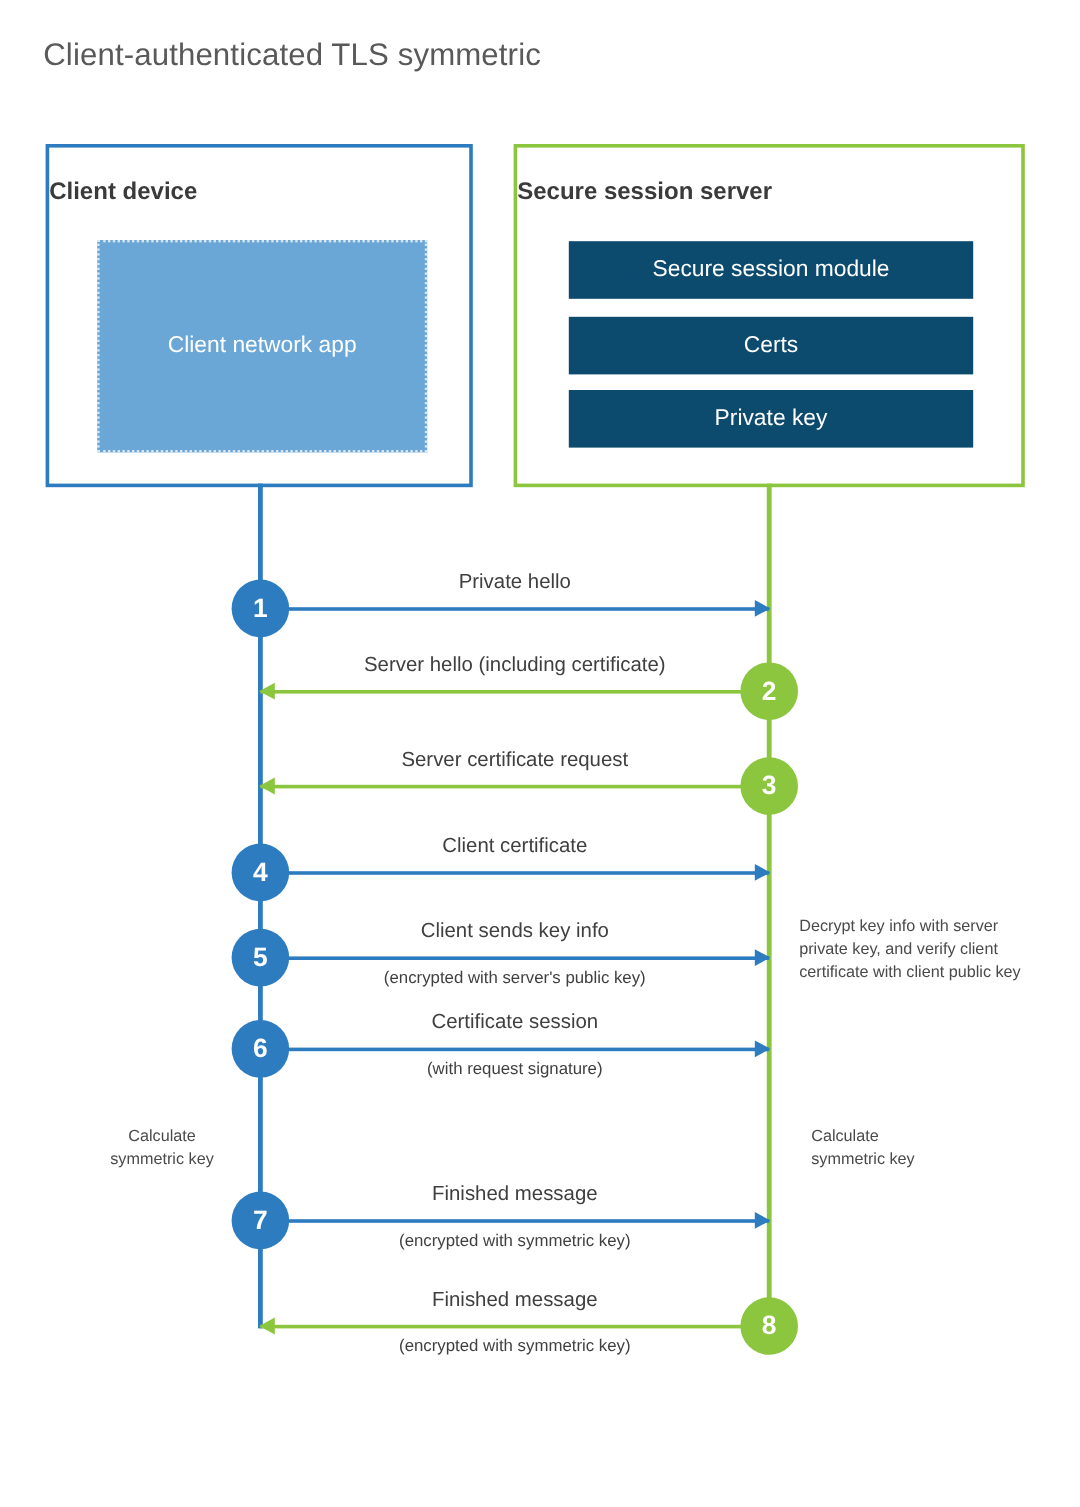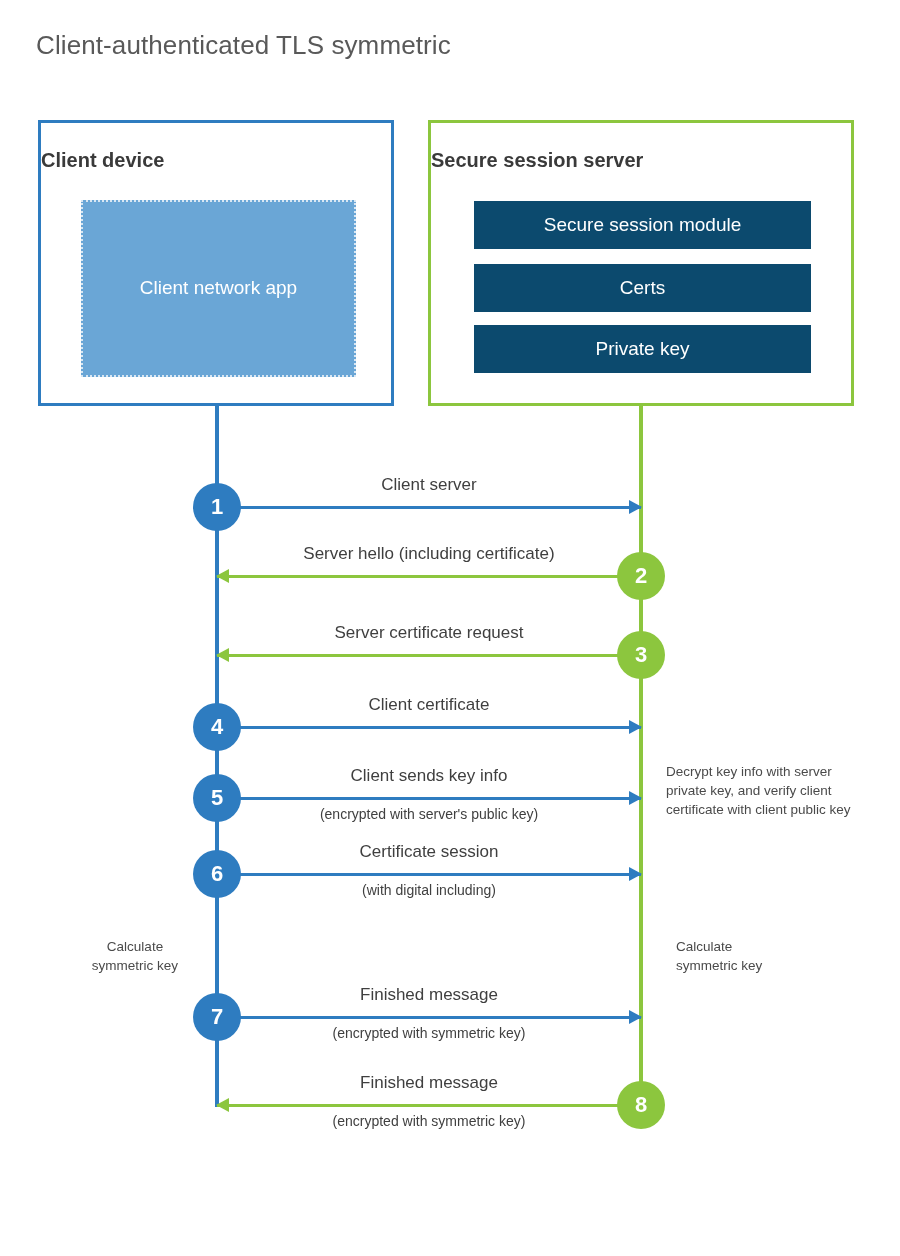--- a/index.html
+++ b/index.html
@@ -239,21 +239,21 @@
   <div class="server-module" id="server-module-1">Certs</div>
 </div>
 
 <div class="lifeline" id="client-lifeline"></div>
 <div class="lifeline" id="server-lifeline"></div>
 
 <div id="messages-layer">
     <div class="message" style="top: 507px;">
       <div class="msg-line blue"></div>
       <div class="arrow-head to-right"></div>
-      <div class="msg-label">Client server</div>
+      <div class="msg-label">Private hello</div>
       <div class="step-circle on-client">1</div>
     </div>
     <div class="message" style="top: 576px;">
       <div class="msg-line green"></div>
       <div class="arrow-head to-left "></div>
       <div class="msg-label">Server hello (including certificate)</div>
       <div class="step-circle on-server">2</div>
     </div>
     <div class="message" style="top: 655px;">
       <div class="msg-line green"></div>
@@ -271,21 +271,21 @@
       <div class="msg-line blue"></div>
       <div class="arrow-head to-right"></div>
       <div class="msg-label">Client sends key info</div>
       <div class="msg-sublabel">(encrypted with server's public key)</div>
       <div class="step-circle on-client">5</div>
     </div>
     <div class="message" style="top: 874px;">
       <div class="msg-line blue"></div>
       <div class="arrow-head to-right"></div>
       <div class="msg-label">Certificate session</div>
-      <div class="msg-sublabel">(with digital including)</div>
+      <div class="msg-sublabel">(with request signature)</div>
       <div class="step-circle on-client">6</div>
     </div>
     <div class="message" style="top: 1017px;">
       <div class="msg-line blue"></div>
       <div class="arrow-head to-right"></div>
       <div class="msg-label">Finished message</div>
       <div class="msg-sublabel">(encrypted with symmetric key)</div>
       <div class="step-circle on-client">7</div>
     </div>
     <div class="message" style="top: 1105px;">

